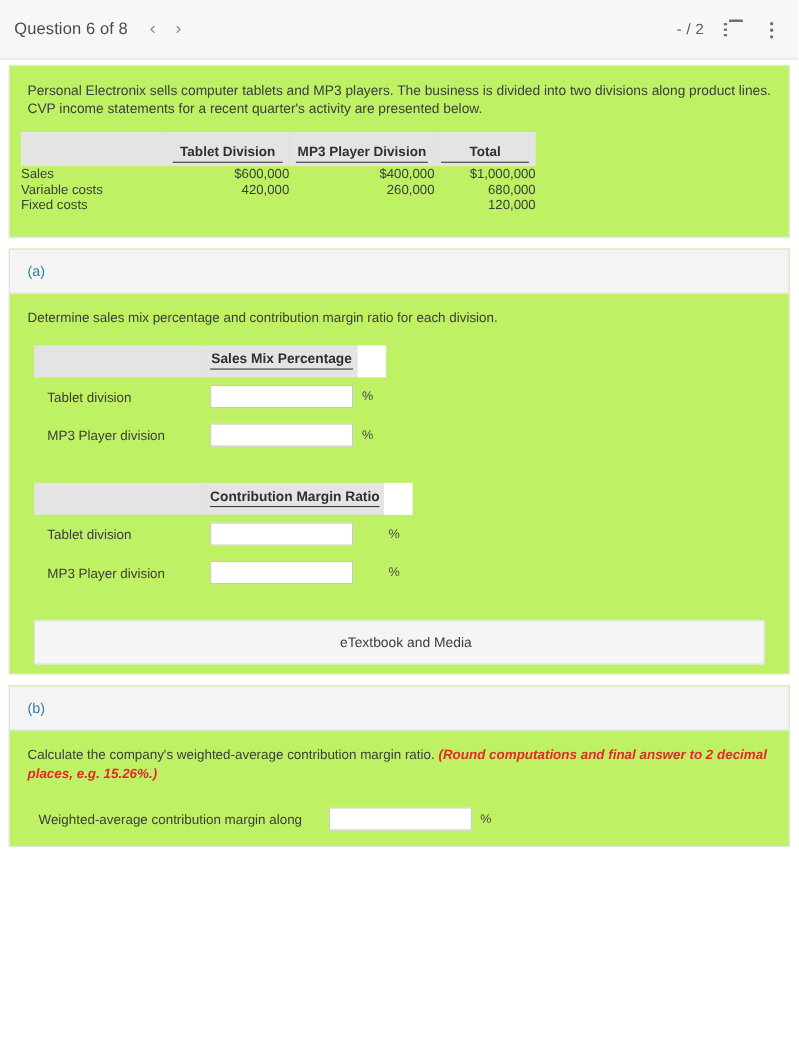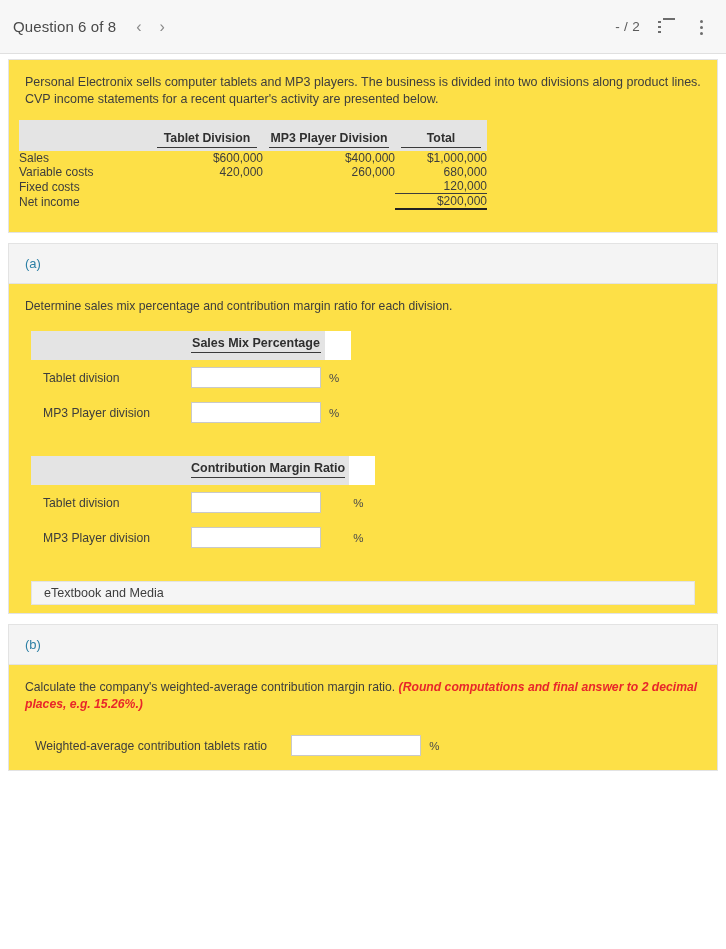--- a/index.html
+++ b/index.html
@@ -89,21 +89,21 @@
     border-radius: 50%;
     background: #6d6d6d;
   }
   .kebab-icon span:nth-child(1) { top: 2px; }
   .kebab-icon span:nth-child(2) { top: 8px; }
   .kebab-icon span:nth-child(3) { top: 14px; }
 
   
   .card {
     margin: 0 8px;
-    background: #fde047;
+    background: #bef264;
     border: 1px solid #e3e3e3;
     box-sizing: border-box;
   }
   .card.first { margin-top: 5px; }
   .card-gap { height: 10px; }
 
   .intro {
     font-size: 12.5px;
     line-height: 17px;
     color: #3d3d3d;
@@ -221,30 +221,31 @@
   }
   .pct-sign {
     font-size: 11.5px;
     color: #4a4a4a;
     padding-left: 5px;
   }
 
   
   .etext {
     margin: 4px 6px 0 6px;
-    height: 24px;
+    height: 40px;
     background: #f5f5f5;
     border: 1px solid #e3e3e3;
     display: flex;
     align-items: center;
     padding-left: 12px;
     font-size: 12.6px;
     color: #3d3d3d;
     box-sizing: border-box;
     cursor: pointer;
+    justify-content: center;
   }
   .actions {
     display: flex;
     align-items: center;
     margin: 12px 6px 14px 6px;
   }
   .save-btn {
     border: 1px solid #dcdcdc;
     background: #ffffff;
     color: #b4b4b4;
@@ -343,26 +344,20 @@
             <td class="num">420,000</td>
             <td class="num">260,000</td>
             <td class="num">680,000</td>
           </tr>
           <tr>
             <td class="rowlabel">Fixed costs</td>
             <td class="num"></td>
             <td class="num"></td>
             <td class="num">120,000</td>
           </tr>
-          <tr>
-            <td class="rowlabel">Net income</td>
-            <td class="num"></td>
-            <td class="num"></td>
-            <td class="num rule-thin rule-thick-bottom">$200,000</td>
-          </tr>
         </tbody>
       </table>
     </div>
   </div>
 
   <div class="card-gap"></div>
 
   <div class="card">
     <div class="part-head">
       <span class="part-label">(a)</span>
@@ -440,21 +435,21 @@
       <span class="part-label">(b)</span>
     </div>
     <div class="part-body">
       <div class="prompt">
         <span>Calculate the company's weighted-average contribution margin ratio. </span><span class="hint">(Round computations and final answer to 2 decimal places, e.g. 15.26%.)</span>
       </div>
 
       <table class="ansb">
         <tbody>
           <tr>
-            <td class="lbl">Weighted-average contribution tablets ratio</td>
+            <td class="lbl">Weighted-average contribution margin along</td>
             <td>
               <input class="ansinput ansinput-wide" type="text" value="" placeholder="" style="">
             </td>
             <td class="pct-sign">%</td>
           </tr>
         </tbody>
       </table>
     </div>
   </div>
 

